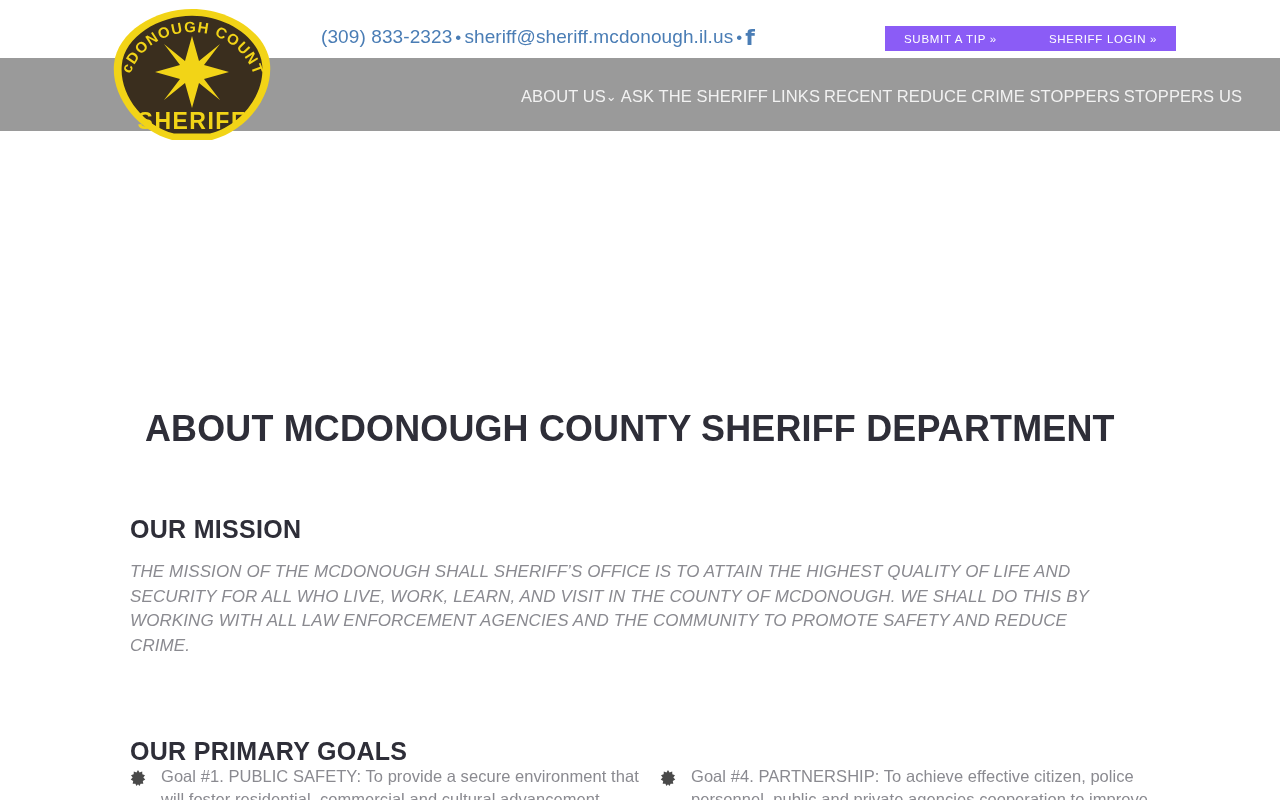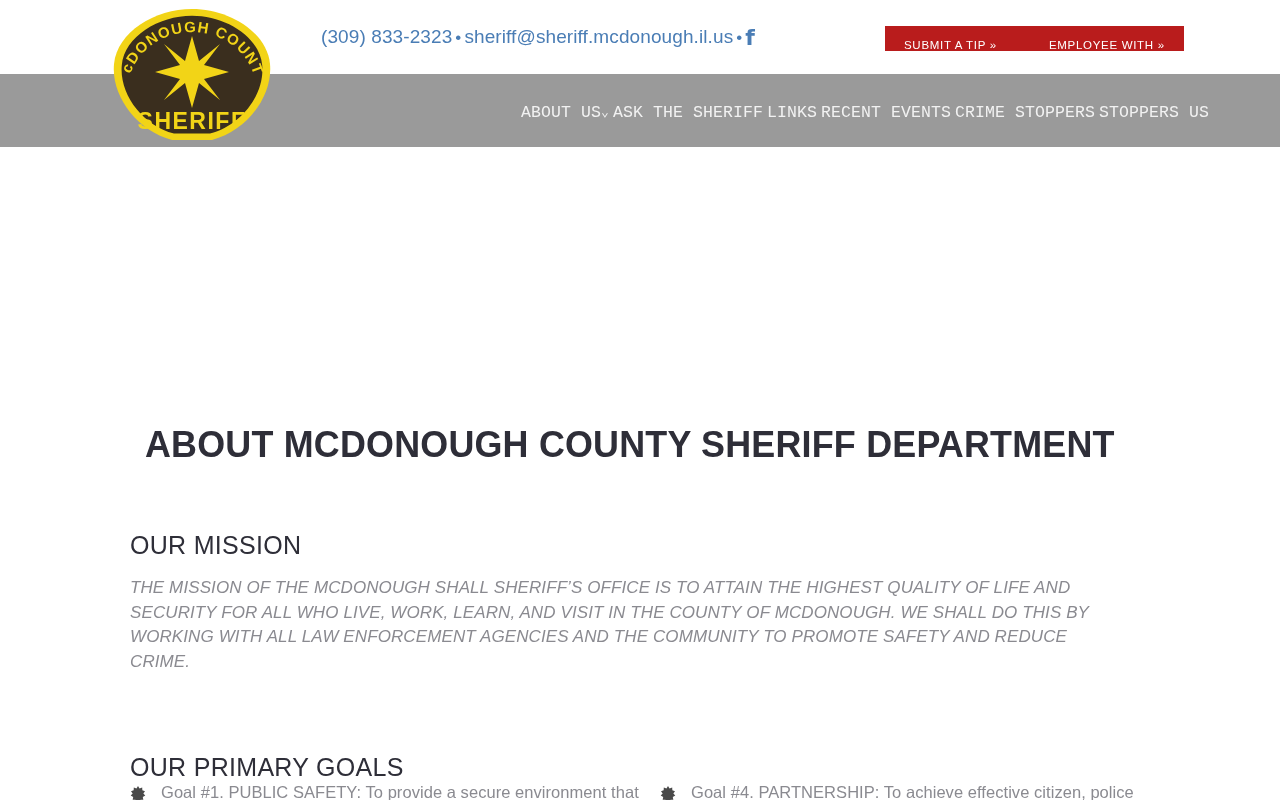--- a/index.html
+++ b/index.html
@@ -7,21 +7,21 @@
     margin: 0; padding: 0;
     width: 1280px; height: 800px;
     overflow: hidden;
     background: #ffffff;
     font-family: "Liberation Sans", sans-serif;
   }
 
   
   .topbar {
     position: relative;
-    height: 74px;
+    height: 58px;
     background: #ffffff;
   }
   .contact-line {
     position: absolute;
     left: 321px;
     top: 23px;
     font-size: 19px;
     color: #4a7db5;
     white-space: nowrap;
     letter-spacing: 0.1px;
@@ -42,23 +42,23 @@
     color: #3b6fb5;
     font-family: "DejaVu Sans", sans-serif;
     position: relative;
     top: 2px;
   }
   .topbuttons {
     position: absolute;
     left: 885px;
     top: 26px;
     height: 25px;
-    background: #b91c1c;
-    display: flex;
-    align-items: flex-end;
+    background: #8b5cf6;
+    display: flex;
+    align-items: center;
     padding: 0 14px;
   }
   .topbtn {
     color: #ffffff;
     font-size: 11.5px;
     letter-spacing: 0.7px;
     white-space: nowrap;
     text-decoration: none;
     padding: 0 5px;
   }
@@ -76,21 +76,21 @@
     top: 29px;
     display: flex;
     align-items: baseline;
     white-space: nowrap;
   }
   .navitem {
     color: #f2f2f2;
     font-size: 16.5px;
     letter-spacing: 0.1px;
     text-decoration: none;
-    font-family: Liberation Mono, monospace;
+    font-family: Liberation Sans, sans-serif;
   }
   .navitem + .navitem { margin-left: 4px; }
   .chev {
     display: inline-block;
     font-size: 13px;
     position: relative;
     top: -1px;
     color: #f2f2f2;
   }
 
@@ -120,21 +120,21 @@
     letter-spacing: 0.2px;
     font-family: "Liberation Sans Narrow", "Liberation Sans", sans-serif;
     transform: scaleX(0.97);
     transform-origin: left center;
     white-space: nowrap;
   }
   .sec-head {
     position: absolute;
     left: 130px;
     font-size: 25px;
-    font-weight: normal;
+    font-weight: bold;
     color: #2e2e38;
     letter-spacing: 0.3px;
   }
   .sec-head.mission { top: 363px; }
   .sec-head.goals   { top: 585px; }
 
   .mission-body {
     position: absolute;
     left: 130px;
     top: 412px;
@@ -189,30 +189,30 @@
 <body>
 
 <div class="topbar">
 
   <div class="contact-line">
     <a href="#" class="phone-link">(309) 833-2323</a><span class="contact-sep">•</span><a href="#" class="email-link">sheriff@sheriff.mcdonough.il.us</a><span class="contact-sep">•</span><a href="#" class="fb-icon">f</a>
   </div>
 
   <div class="topbuttons">
     <a href="#" class="topbtn">SUBMIT A TIP »</a>
-    <a href="#" class="topbtn">EMPLOYEE WITH »</a>
+    <a href="#" class="topbtn">SHERIFF LOGIN »</a>
   </div>
 </div>
 
 <div class="navbar">
   <div class="navlist">
     <a href="#" class="navitem"><span>ABOUT US</span><span class="chev">⌄</span></a>
     <a href="#" class="navitem">ASK THE SHERIFF</a>
     <a href="#" class="navitem">LINKS</a>
-    <a href="#" class="navitem">RECENT EVENTS</a>
+    <a href="#" class="navitem">RECENT REDUCE</a>
     <a href="#" class="navitem">CRIME STOPPERS</a>
     <a href="#" class="navitem">STOPPERS US</a>
   </div>
 </div>
 
 <a href="#" class="badge-wrap">
   <svg class="badge-svg" viewBox="0 0 170 140">
     <defs>
       <path id="badgeShape" d="M85 3
         C122 3 160 26 163 58

